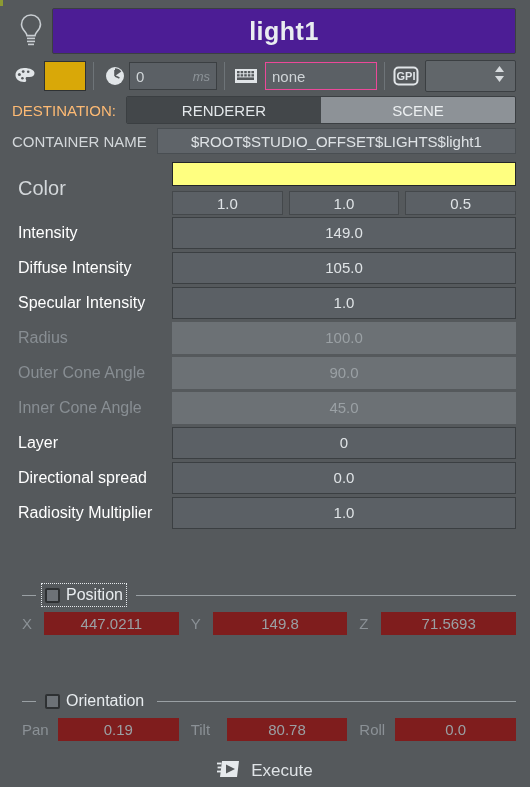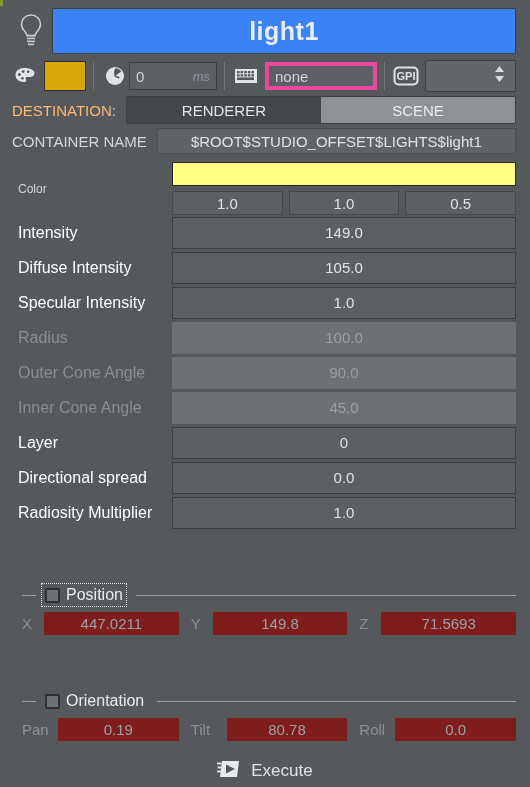--- a/index.html
+++ b/index.html
@@ -35,21 +35,21 @@
   .bulb-icon {
     width: 42px;
     flex: 0 0 42px;
     display: flex;
     align-items: center;
     justify-content: center;
   }
   .name-field {
     flex: 1;
     height: 44px;
-    background: #3b82f6;
+    background: #4c1d95;
     border: 1px solid #3b3f42;
     border-radius: 2px;
     display: flex;
     align-items: center;
     justify-content: center;
     font-size: 25px;
     font-weight: bold;
     color: #e9edf0;
     letter-spacing: 0.5px;
   }
@@ -102,21 +102,21 @@
   .num-field .unit {
     font-style: italic;
     color: #8d9398;
     font-size: 13px;
   }
   .text-field {
     width: 112px;
     flex: 0 0 112px;
     height: 28px;
     background: #5b6065;
-    border: 4px solid #ec4899;
+    border: 1px solid #ec4899;
     display: flex;
     align-items: center;
     padding: 0 6px;
     box-sizing: border-box;
     font-size: 15px;
     color: #cfd4d7;
     margin-left: 5px;
   }
   .combo {
     flex: 1;
@@ -197,21 +197,21 @@
   
   .color-block {
     display: flex;
     padding: 8px 14px 0 12px;
     box-sizing: border-box;
   }
   .color-label {
     flex: 0 0 160px;
     display: flex;
     align-items: center;
-    font-size: 12px;
+    font-size: 20px;
     color: #d3d7da;
     padding-left: 6px;
     box-sizing: border-box;
   }
   .color-right {
     flex: 1;
   }
   .color-bar {
     height: 24px;
     background: #ffff80;

